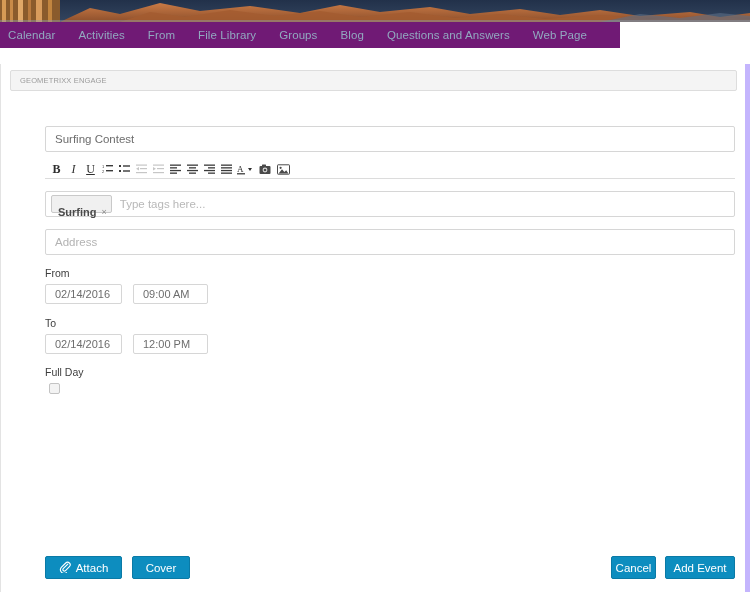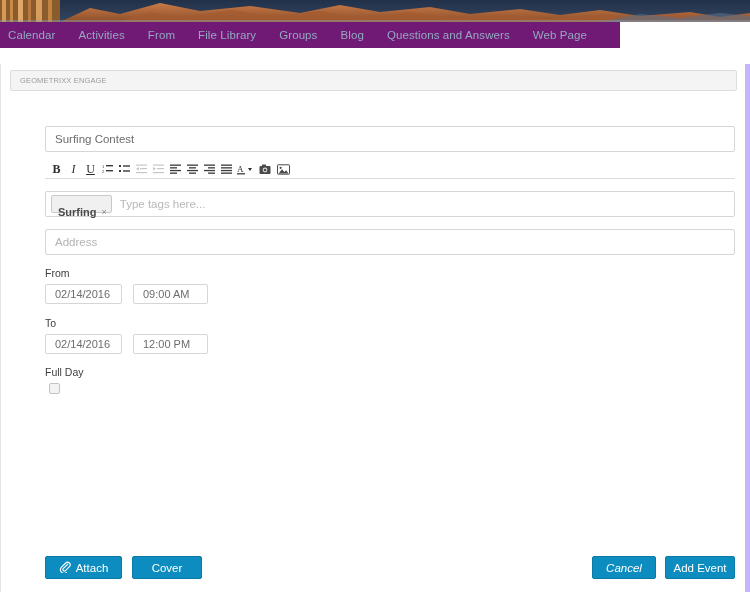--- a/index.html
+++ b/index.html
@@ -246,23 +246,23 @@
     font-family: "Liberation Sans", sans-serif;
     display: inline-flex;
     align-items: center;
     justify-content: center;
     cursor: pointer;
     padding: 0 14px;
     white-space: nowrap;
     text-align: center;
   }
   .btn-attach { width: 77px; padding: 0; gap: 5px; }
-  .btn-cover  { width: 70px; margin-left: 10px; }
+  .btn-cover  { width: 58px; margin-left: 10px; }
   .spacer { flex: 1; }
-  .btn-cancel { width: 64px; font-style: italic; }
+  .btn-cancel { width: 45px; }
   .btn-add    { width: 70px; margin-left: 9px; }
   .clip-icon { display: inline-block; }
 </style>
 </head>
 <body>
 
 <div class="page">
 
   <div class="hero">
     <svg width="750" height="22" viewBox="0 0 750 22" xmlns="http://www.w3.org/2000/svg">

